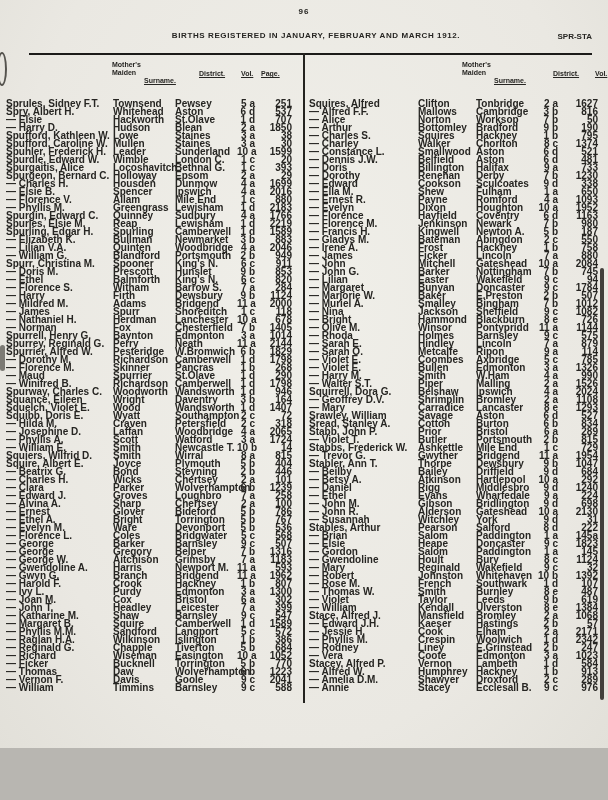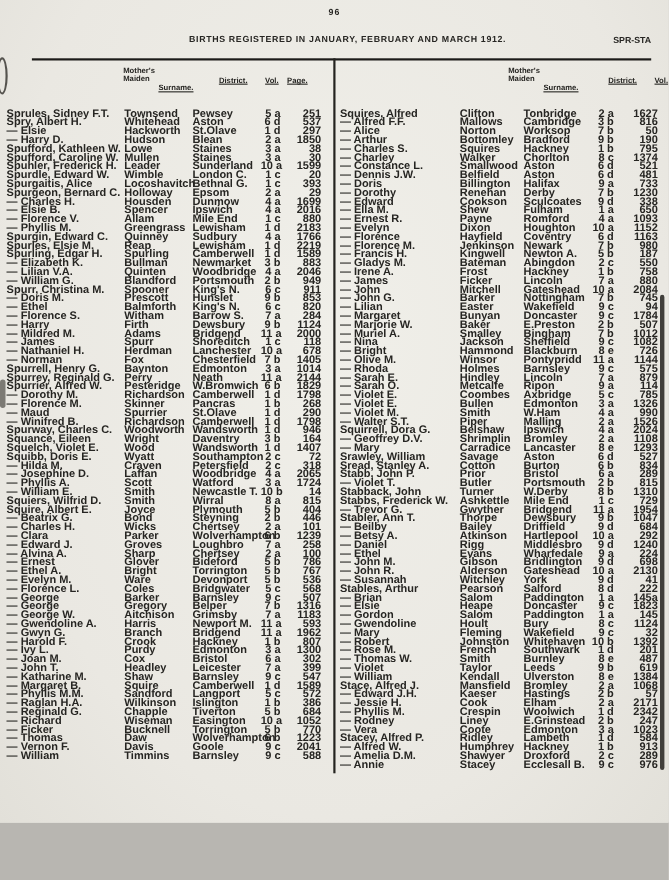--- a/index.html
+++ b/index.html
@@ -83,21 +83,21 @@
         <span class="c-maiden">Whitehead</span>
         <span class="c-district">Aston</span>
         <span class="c-vol">6 d</span>
         <span class="c-page">537</span>
       </div>
       <div class="row">
         <span class="c-name">— Elsie</span>
         <span class="c-maiden">Hackworth</span>
         <span class="c-district">St.Olave</span>
         <span class="c-vol">1 d</span>
-        <span class="c-page">297</span>
+        <span class="c-page">707</span>
       </div>
       <div class="row">
         <span class="c-name">— Harry D.</span>
         <span class="c-maiden">Hudson</span>
         <span class="c-district">Blean</span>
         <span class="c-vol">2 a</span>
         <span class="c-page">1850</span>
       </div>
       <div class="row">
         <span class="c-name">Spufford, Kathleen W.</span>
@@ -680,21 +680,21 @@
         <span class="c-maiden">Payne</span>
         <span class="c-district">Romford</span>
         <span class="c-vol">4 a</span>
         <span class="c-page">1093</span>
       </div>
       <div class="row">
         <span class="c-name">— Evelyn</span>
         <span class="c-maiden">Dixon</span>
         <span class="c-district">Houghton</span>
         <span class="c-vol">10 a</span>
-        <span class="c-page">1152</span>
+        <span class="c-page">1952</span>
       </div>
       <div class="row">
         <span class="c-name">— Florence</span>
         <span class="c-maiden">Hayfield</span>
         <span class="c-district">Coventry</span>
         <span class="c-vol">6 d</span>
         <span class="c-page">1163</span>
       </div>
       <div class="row">
         <span class="c-name">— Florence M.</span>
@@ -823,21 +823,21 @@
         <span class="c-page">785</span>
       </div>
       <div class="row">
         <span class="c-name">— Violet E.</span>
         <span class="c-maiden">Bullen</span>
         <span class="c-district">Edmonton</span>
         <span class="c-vol">3 a</span>
         <span class="c-page">1326</span>
       </div>
       <div class="row">
-        <span class="c-name">— Violet M.</span>
+        <span class="c-name">— Harry M.</span>
         <span class="c-maiden">Smith</span>
         <span class="c-district">W.Ham</span>
         <span class="c-vol">4 a</span>
         <span class="c-page">990</span>
       </div>
       <div class="row">
         <span class="c-name">— Walter S.T.</span>
         <span class="c-maiden">Piper</span>
         <span class="c-district">Malling</span>
         <span class="c-vol">2 a</span>
@@ -886,27 +886,20 @@
         <span class="c-page">289</span>
       </div>
       <div class="row">
         <span class="c-name">— Violet T.</span>
         <span class="c-maiden">Butler</span>
         <span class="c-district">Portsmouth</span>
         <span class="c-vol">2 b</span>
         <span class="c-page">815</span>
       </div>
       <div class="row">
-        <span class="c-name">Stabback, John</span>
-        <span class="c-maiden">Turner</span>
-        <span class="c-district">W.Derby</span>
-        <span class="c-vol">8 b</span>
-        <span class="c-page">1310</span>
-      </div>
-      <div class="row">
         <span class="c-name">Stabbs, Frederick W.</span>
         <span class="c-maiden">Ashkettle</span>
         <span class="c-district">Mile End</span>
         <span class="c-vol">1 c</span>
         <span class="c-page">729</span>
       </div>
       <div class="row">
         <span class="c-name">— Trevor G.</span>
         <span class="c-maiden">Gwyther</span>
         <span class="c-district">Bridgend</span>
@@ -960,21 +953,21 @@
         <span class="c-maiden">Alderson</span>
         <span class="c-district">Gateshead</span>
         <span class="c-vol">10 a</span>
         <span class="c-page">2130</span>
       </div>
       <div class="row">
         <span class="c-name">— Susannah</span>
         <span class="c-maiden">Witchley</span>
         <span class="c-district">York</span>
         <span class="c-vol">9 d</span>
-        <span class="c-page">41</span>
+        <span class="c-page">31</span>
       </div>
       <div class="row">
         <span class="c-name">Stables, Arthur</span>
         <span class="c-maiden">Pearson</span>
         <span class="c-district">Salford</span>
         <span class="c-vol">8 d</span>
         <span class="c-page">222</span>
       </div>
       <div class="row">
         <span class="c-name">— Brian</span>
@@ -999,38 +992,38 @@
       </div>
       <div class="row">
         <span class="c-name">— Gwendoline</span>
         <span class="c-maiden">Hoult</span>
         <span class="c-district">Bury</span>
         <span class="c-vol">8 c</span>
         <span class="c-page">1124</span>
       </div>
       <div class="row">
         <span class="c-name">— Mary</span>
-        <span class="c-maiden">Fleming</span>
+        <span class="c-maiden">Reginald</span>
         <span class="c-district">Wakefield</span>
         <span class="c-vol">9 c</span>
         <span class="c-page">32</span>
       </div>
       <div class="row">
         <span class="c-name">— Robert</span>
         <span class="c-maiden">Johnston</span>
         <span class="c-district">Whitehaven</span>
         <span class="c-vol">10 b</span>
         <span class="c-page">1392</span>
       </div>
       <div class="row">
         <span class="c-name">— Rose M.</span>
         <span class="c-maiden">French</span>
         <span class="c-district">Southwark</span>
         <span class="c-vol">1 d</span>
-        <span class="c-page">201</span>
+        <span class="c-page">107</span>
       </div>
       <div class="row">
         <span class="c-name">— Thomas W.</span>
         <span class="c-maiden">Smith</span>
         <span class="c-district">Burnley</span>
         <span class="c-vol">8 e</span>
         <span class="c-page">487</span>
       </div>
       <div class="row">
         <span class="c-name">— Violet</span>
@@ -1083,21 +1076,21 @@
       </div>
       <div class="row">
         <span class="c-name">— Vera</span>
         <span class="c-maiden">Coote</span>
         <span class="c-district">Edmonton</span>
         <span class="c-vol">3 a</span>
         <span class="c-page">1023</span>
       </div>
       <div class="row">
         <span class="c-name">Stacey, Alfred P.</span>
-        <span class="c-maiden">Ridley</span>
+        <span class="c-maiden">Vernon</span>
         <span class="c-district">Lambeth</span>
         <span class="c-vol">1 d</span>
         <span class="c-page">584</span>
       </div>
       <div class="row">
         <span class="c-name">— Alfred W.</span>
         <span class="c-maiden">Humphrey</span>
         <span class="c-district">Hackney</span>
         <span class="c-vol">1 b</span>
         <span class="c-page">913</span>

